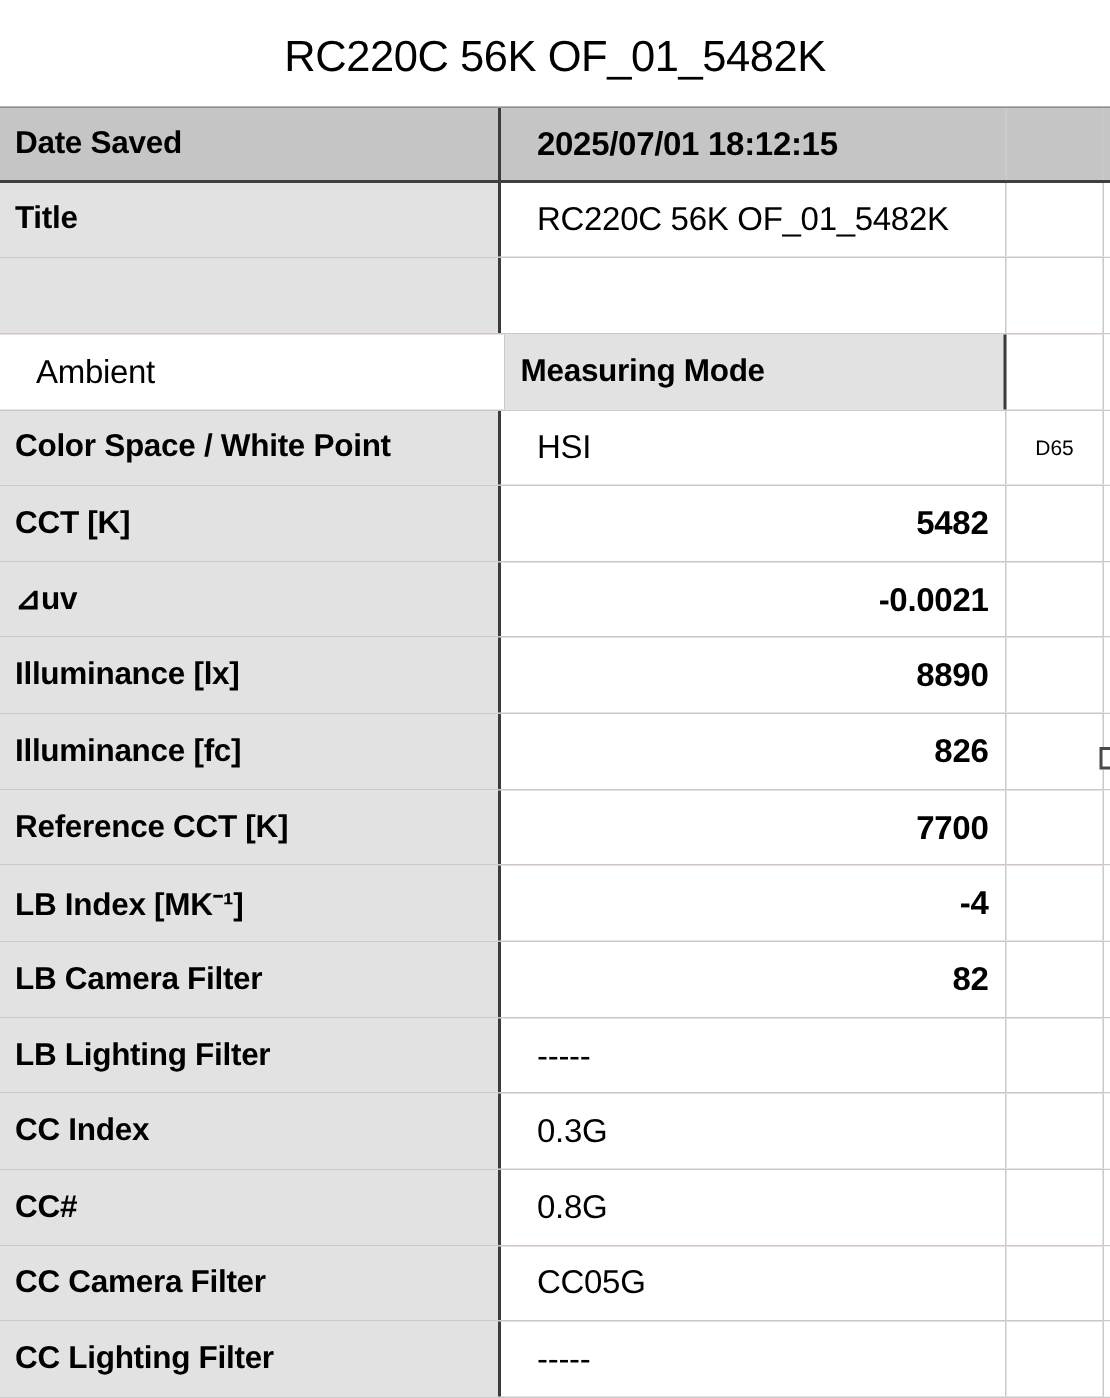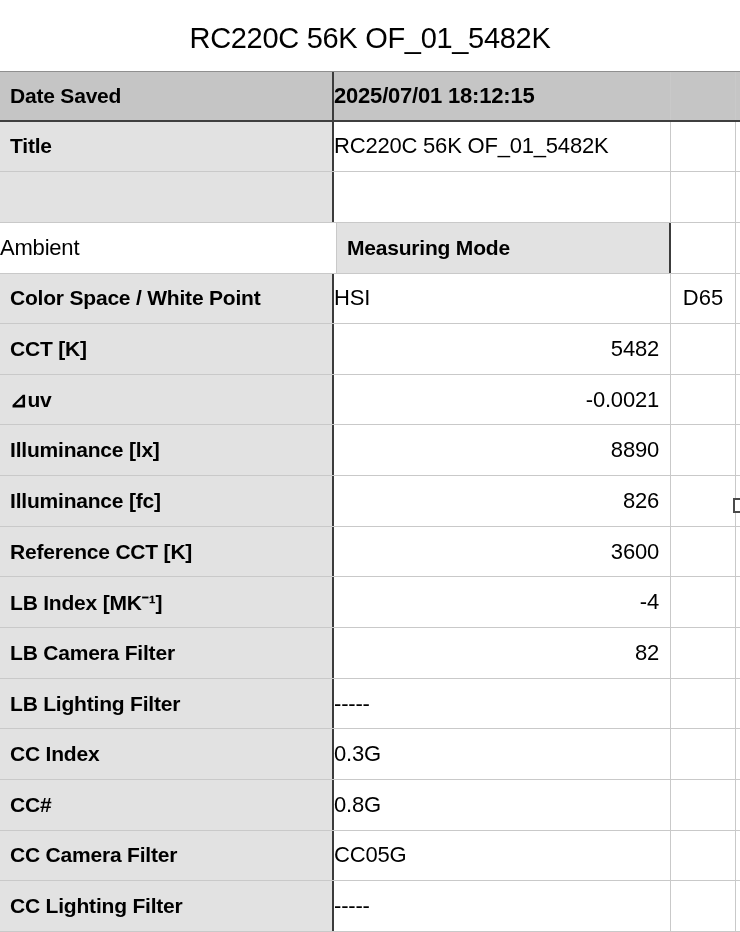--- a/index.html
+++ b/index.html
@@ -52,35 +52,35 @@
     font-weight: bold;
     font-size: 21px;
     letter-spacing: -0.2px;
     padding-left: 10px;
   }
   .cell.value {
     width: 337px;               
     border-right: 1px solid #c9c9c9;
     font-size: 22px;
     letter-spacing: -0.2px;
-    padding-left: 0;
+    padding-left: 24px;
     padding-right: 11px;
   }
   .cell.extra {
     width: 65px;                
     border-right: 1px solid #c9c9c9;
-    font-size: 22px;
+    font-size: 14px;
     justify-content: center;
     padding: 0 2px;
   }
   .cell.sliver {
     width: 4px;
     background: #ffffff;
   }
-  .row.align-right .cell.value { justify-content: flex-end; }
+  .row.align-right .cell.value { justify-content: flex-end; font-weight: bold; }
   .row.header {
     border-top: 1px solid #8f8f8f;
     border-bottom: 2px solid #3f3f3f;
   }
   .row.header .cell { background: #c5c5c5; }
   .row.header .cell.sliver { background: #c5c5c5; }
   .row.header .cell.value { font-weight: bold; }
   .scroll-thumb {
     position: absolute;
     top: 498px;
@@ -158,21 +158,21 @@
 
   <div class="row align-right">
     <div class="cell label">Illuminance [fc]</div>
     <div class="cell value">826</div>
     <div class="cell extra"></div>
     <div class="cell sliver"></div>
   </div>
 
   <div class="row align-right">
     <div class="cell label">Reference CCT [K]</div>
-    <div class="cell value">3600</div>
+    <div class="cell value">7700</div>
     <div class="cell extra"></div>
     <div class="cell sliver"></div>
   </div>
 
   <div class="row align-right">
     <div class="cell label">LB Index [MK⁻¹]</div>
     <div class="cell value">-4</div>
     <div class="cell extra"></div>
     <div class="cell sliver"></div>
   </div>

